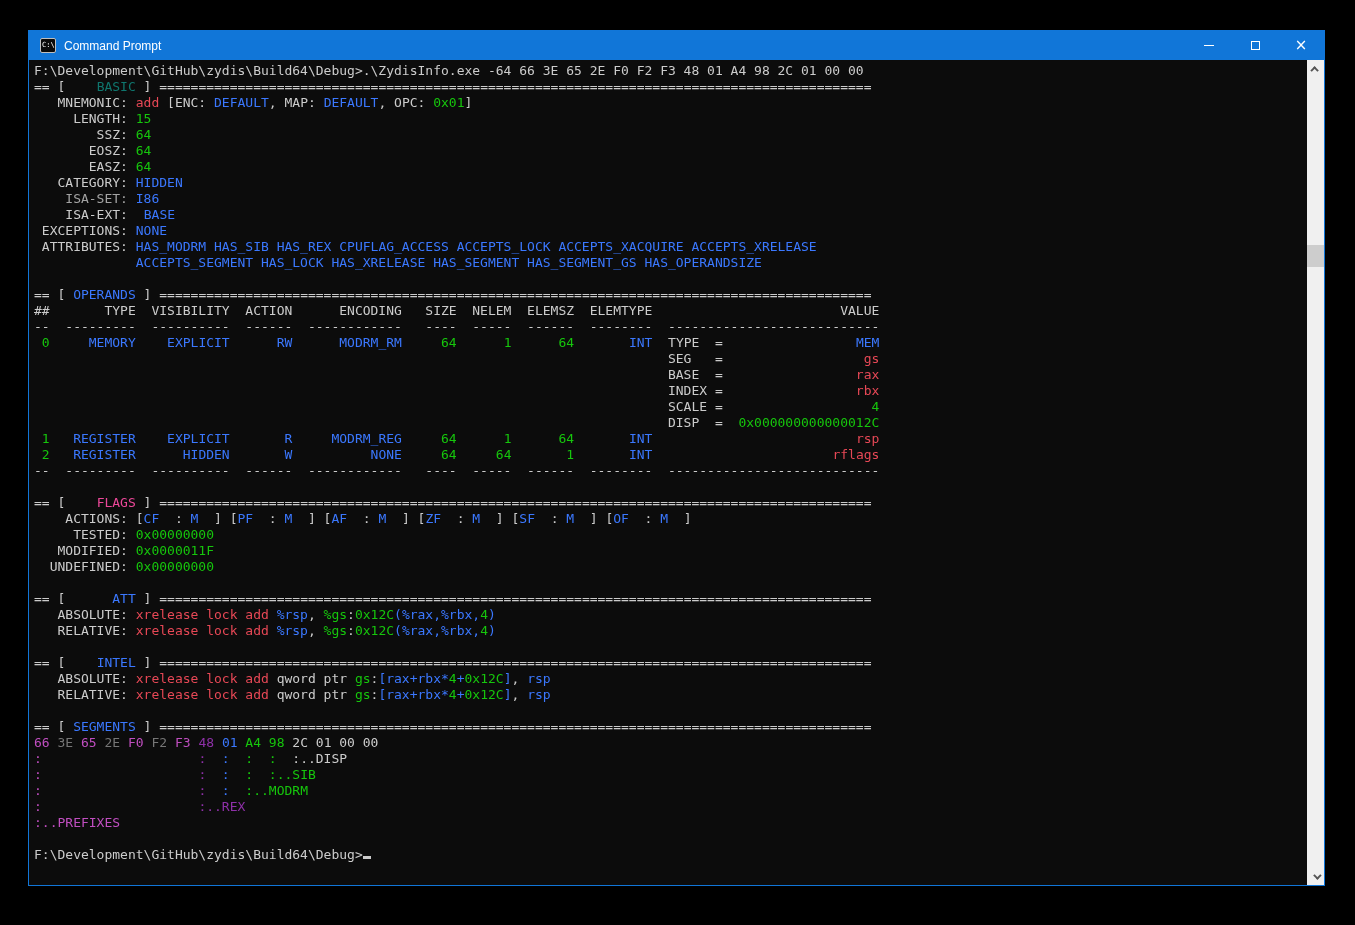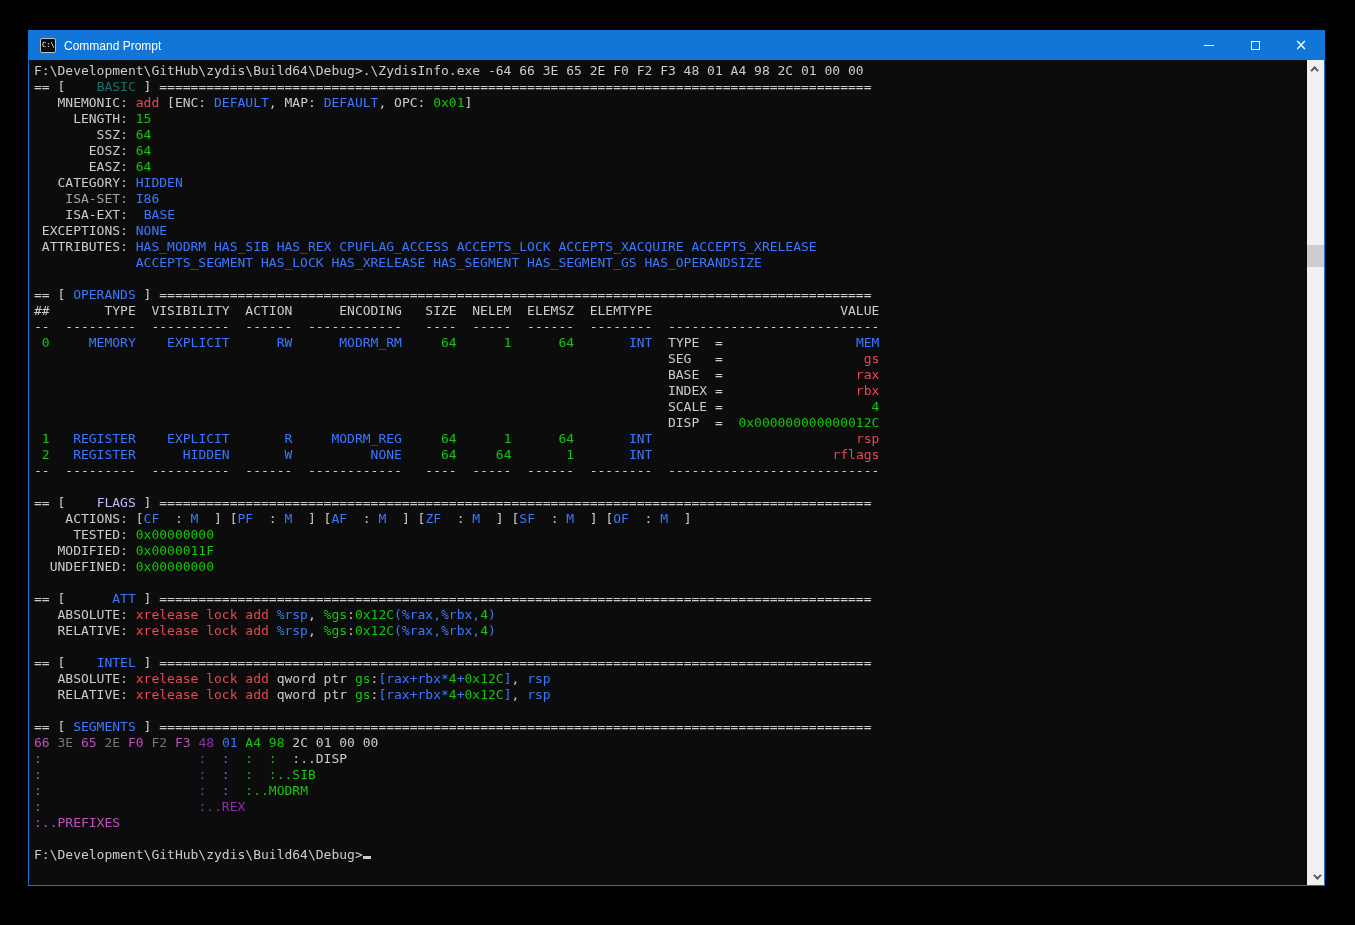--- a/index.html
+++ b/index.html
@@ -72,21 +72,21 @@
           <div class="console-line"><span style="color: rgb(22, 198, 12);"> 0</span><span style="color: rgb(204, 204, 204);">  </span><span style="color: rgb(59, 120, 255);">   MEMORY</span><span style="color: rgb(204, 204, 204);">  </span><span style="color: rgb(59, 120, 255);">  EXPLICIT</span><span style="color: rgb(204, 204, 204);">  </span><span style="color: rgb(59, 120, 255);">    RW</span><span style="color: rgb(204, 204, 204);">  </span><span style="color: rgb(59, 120, 255);">    MODRM_RM</span><span style="color: rgb(204, 204, 204);">   </span><span style="color: rgb(22, 198, 12);">  64</span><span style="color: rgb(204, 204, 204);">  </span><span style="color: rgb(22, 198, 12);">    1</span><span style="color: rgb(204, 204, 204);">  </span><span style="color: rgb(22, 198, 12);">    64</span><span style="color: rgb(204, 204, 204);">  </span><span style="color: rgb(59, 120, 255);">     INT</span><span style="color: rgb(204, 204, 204);">  TYPE  =</span><span style="color: rgb(59, 120, 255);">                 MEM</span></div>
           <div class="console-line"><span style="color: rgb(204, 204, 204); margin-top: 12px;">                                                                                 SEG   =</span><span style="color: rgb(231, 72, 86);">                  gs</span></div>
           <div class="console-line"><span style="color: rgb(204, 204, 204);">                                                                                 BASE  =</span><span style="color: rgb(231, 72, 86);">                 rax</span></div>
           <div class="console-line"><span style="color: rgb(204, 204, 204);">                                                                                 INDEX =</span><span style="color: rgb(231, 72, 86);">                 rbx</span></div>
           <div class="console-line"><span style="color: rgb(204, 204, 204);">                                                                                 SCALE =</span><span style="color: rgb(22, 198, 12);">                   4</span></div>
           <div class="console-line"><span style="color: rgb(204, 204, 204);">                                                                                 DISP  =  </span><span style="color: rgb(22, 198, 12);">0x000000000000012C</span></div>
           <div class="console-line"><span style="color: rgb(22, 198, 12);"> 1</span><span style="color: rgb(204, 204, 204);">  </span><span style="color: rgb(59, 120, 255);"> REGISTER</span><span style="color: rgb(204, 204, 204);">  </span><span style="color: rgb(59, 120, 255);">  EXPLICIT</span><span style="color: rgb(204, 204, 204);">  </span><span style="color: rgb(59, 120, 255);">     R</span><span style="color: rgb(204, 204, 204);">  </span><span style="color: rgb(59, 120, 255);">   MODRM_REG</span><span style="color: rgb(204, 204, 204);">   </span><span style="color: rgb(22, 198, 12);">  64</span><span style="color: rgb(204, 204, 204);">  </span><span style="color: rgb(22, 198, 12);">    1</span><span style="color: rgb(204, 204, 204);">  </span><span style="color: rgb(22, 198, 12);">    64</span><span style="color: rgb(204, 204, 204);">  </span><span style="color: rgb(59, 120, 255);">     INT</span><span style="color: rgb(204, 204, 204);">  </span><span style="color: rgb(231, 72, 86);">                        rsp</span></div>
           <div class="console-line"><span style="color: rgb(22, 198, 12);"> 2</span><span style="color: rgb(204, 204, 204);">  </span><span style="color: rgb(59, 120, 255);"> REGISTER</span><span style="color: rgb(204, 204, 204);">  </span><span style="color: rgb(59, 120, 255);">    HIDDEN</span><span style="color: rgb(204, 204, 204);">  </span><span style="color: rgb(59, 120, 255);">     W</span><span style="color: rgb(204, 204, 204);">  </span><span style="color: rgb(59, 120, 255);">        NONE</span><span style="color: rgb(204, 204, 204);">   </span><span style="color: rgb(22, 198, 12);">  64</span><span style="color: rgb(204, 204, 204);">  </span><span style="color: rgb(22, 198, 12);">   64</span><span style="color: rgb(204, 204, 204);">  </span><span style="color: rgb(22, 198, 12);">     1</span><span style="color: rgb(204, 204, 204);">  </span><span style="color: rgb(59, 120, 255);">     INT</span><span style="color: rgb(204, 204, 204);">  </span><span style="color: rgb(231, 72, 86);">                     rflags</span></div>
           <div class="console-line"><span style="color: rgb(204, 204, 204);">--  ---------  ----------  ------  ------------   ----  -----  ------  --------  ---------------------------</span></div>
           <div class="console-line"></div>
-          <div class="console-line"><span style="color: rgb(204, 204, 204);">== [    </span><span style="color: #c4b5fd;">FLAGS</span><span style="color: rgb(204, 204, 204);"> ] ===========================================================================================</span></div>
+          <div class="console-line"><span style="color: rgb(204, 204, 204);">== [    </span><span style="color: #ec4899;">FLAGS</span><span style="color: rgb(204, 204, 204);"> ] ===========================================================================================</span></div>
           <div class="console-line"><span style="color: rgb(204, 204, 204);">    ACTIONS: [</span><span style="color: rgb(59, 120, 255);">CF</span><span style="color: rgb(204, 204, 204);">  : </span><span style="color: rgb(59, 120, 255);">M</span><span style="color: rgb(204, 204, 204);">  ] [</span><span style="color: rgb(59, 120, 255);">PF</span><span style="color: rgb(204, 204, 204);">  : </span><span style="color: rgb(59, 120, 255);">M</span><span style="color: rgb(204, 204, 204);">  ] [</span><span style="color: rgb(59, 120, 255);">AF</span><span style="color: rgb(204, 204, 204);">  : </span><span style="color: rgb(59, 120, 255);">M</span><span style="color: rgb(204, 204, 204);">  ] [</span><span style="color: rgb(59, 120, 255);">ZF</span><span style="color: rgb(204, 204, 204);">  : </span><span style="color: rgb(59, 120, 255);">M</span><span style="color: rgb(204, 204, 204);">  ] [</span><span style="color: rgb(59, 120, 255);">SF</span><span style="color: rgb(204, 204, 204);">  : </span><span style="color: rgb(59, 120, 255);">M</span><span style="color: rgb(204, 204, 204);">  ] [</span><span style="color: rgb(59, 120, 255);">OF</span><span style="color: rgb(204, 204, 204);">  : </span><span style="color: rgb(59, 120, 255);">M</span><span style="color: rgb(204, 204, 204);">  ]</span></div>
           <div class="console-line"><span style="color: rgb(204, 204, 204);">     TESTED: </span><span style="color: rgb(22, 198, 12);">0x00000000</span></div>
           <div class="console-line"><span style="color: rgb(204, 204, 204);">   MODIFIED: </span><span style="color: rgb(22, 198, 12);">0x0000011F</span></div>
           <div class="console-line"><span style="color: rgb(204, 204, 204);">  UNDEFINED: </span><span style="color: rgb(22, 198, 12);">0x00000000</span></div>
           <div class="console-line"></div>
           <div class="console-line"><span style="color: rgb(204, 204, 204);">== [      </span><span style="color: rgb(59, 120, 255);">ATT</span><span style="color: rgb(204, 204, 204);"> ] ===========================================================================================</span></div>
           <div class="console-line"><span style="color: rgb(204, 204, 204);">   ABSOLUTE: </span><span style="color: rgb(231, 72, 86);">xrelease lock add</span><span style="color: rgb(204, 204, 204);"> </span><span style="color: rgb(59, 120, 255);">%rsp</span><span style="color: rgb(204, 204, 204);">, </span><span style="color: rgb(22, 198, 12);">%gs</span><span style="color: rgb(204, 204, 204);">:</span><span style="color: rgb(22, 198, 12);">0x12C</span><span style="color: rgb(59, 120, 255);">(%rax,%rbx,</span><span style="color: rgb(22, 198, 12);">4</span><span style="color: rgb(59, 120, 255);">)</span></div>
           <div class="console-line"><span style="color: rgb(204, 204, 204);">   RELATIVE: </span><span style="color: rgb(231, 72, 86);">xrelease lock add</span><span style="color: rgb(204, 204, 204);"> </span><span style="color: rgb(59, 120, 255);">%rsp</span><span style="color: rgb(204, 204, 204);">, </span><span style="color: rgb(22, 198, 12);">%gs</span><span style="color: rgb(204, 204, 204);">:</span><span style="color: rgb(22, 198, 12);">0x12C</span><span style="color: rgb(59, 120, 255);">(%rax,%rbx,</span><span style="color: rgb(22, 198, 12);">4</span><span style="color: rgb(59, 120, 255);">)</span></div>
           <div class="console-line"></div>
           <div class="console-line"><span style="color: rgb(204, 204, 204);">== [    </span><span style="color: rgb(59, 120, 255);">INTEL</span><span style="color: rgb(204, 204, 204);"> ] ===========================================================================================</span></div>

